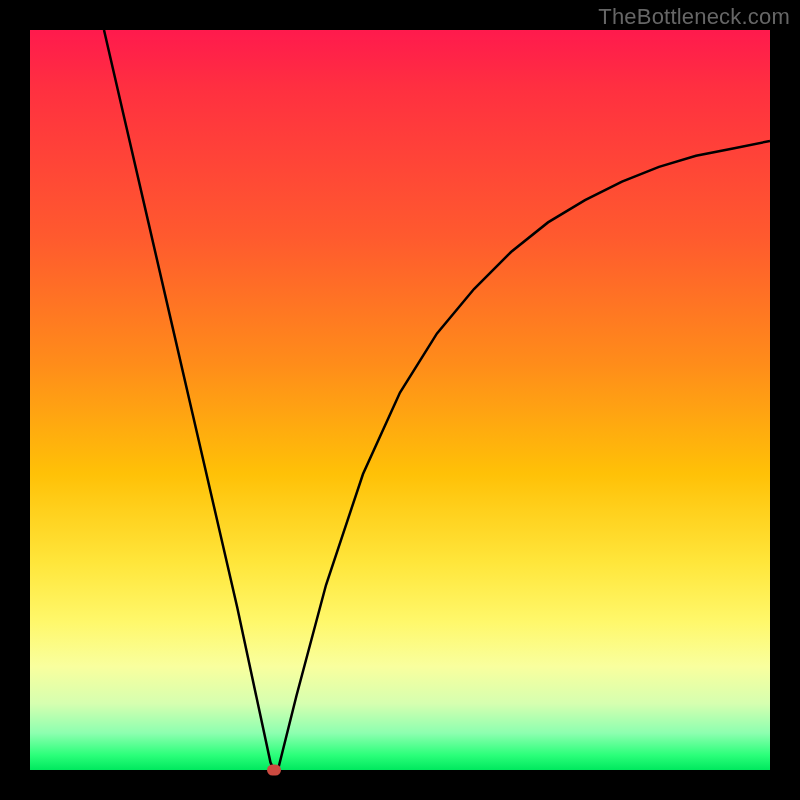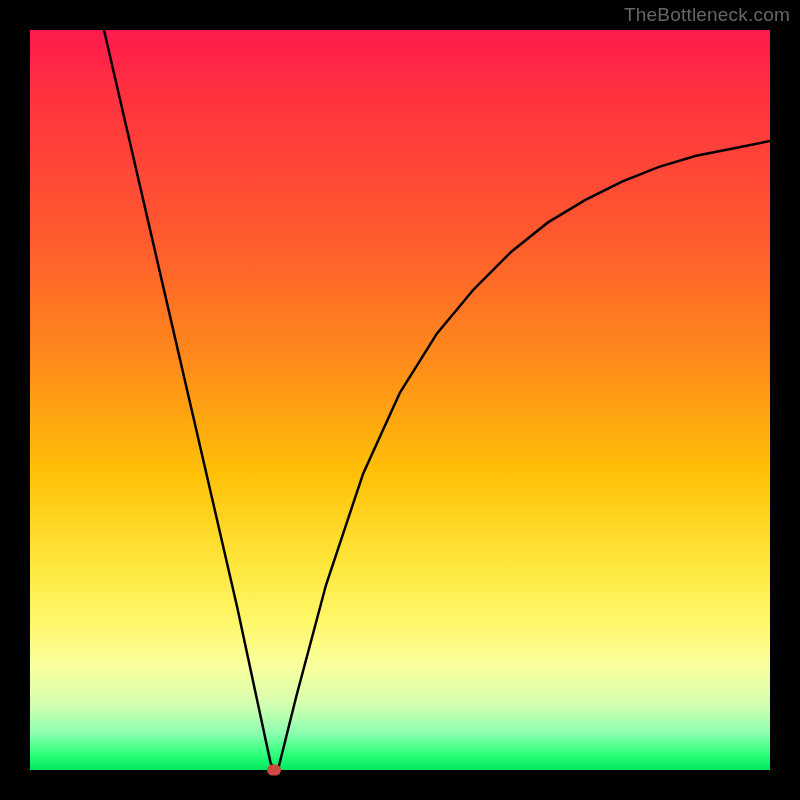--- a/index.html
+++ b/index.html
@@ -15,21 +15,21 @@
     position: relative;
     width: 800px;
     height: 800px;
     background: #000;
   }
   .watermark {
     position: absolute;
     top: 4px;
     right: 10px;
     color: #666;
-    font-size: 19px;
+    font-size: 22px;
     font-weight: 500;
     letter-spacing: 0.2px;
     user-select: none;
   }
   .plot {
     position: absolute;
     left: 30px;
     top: 30px;
     width: 740px;
     height: 740px;

